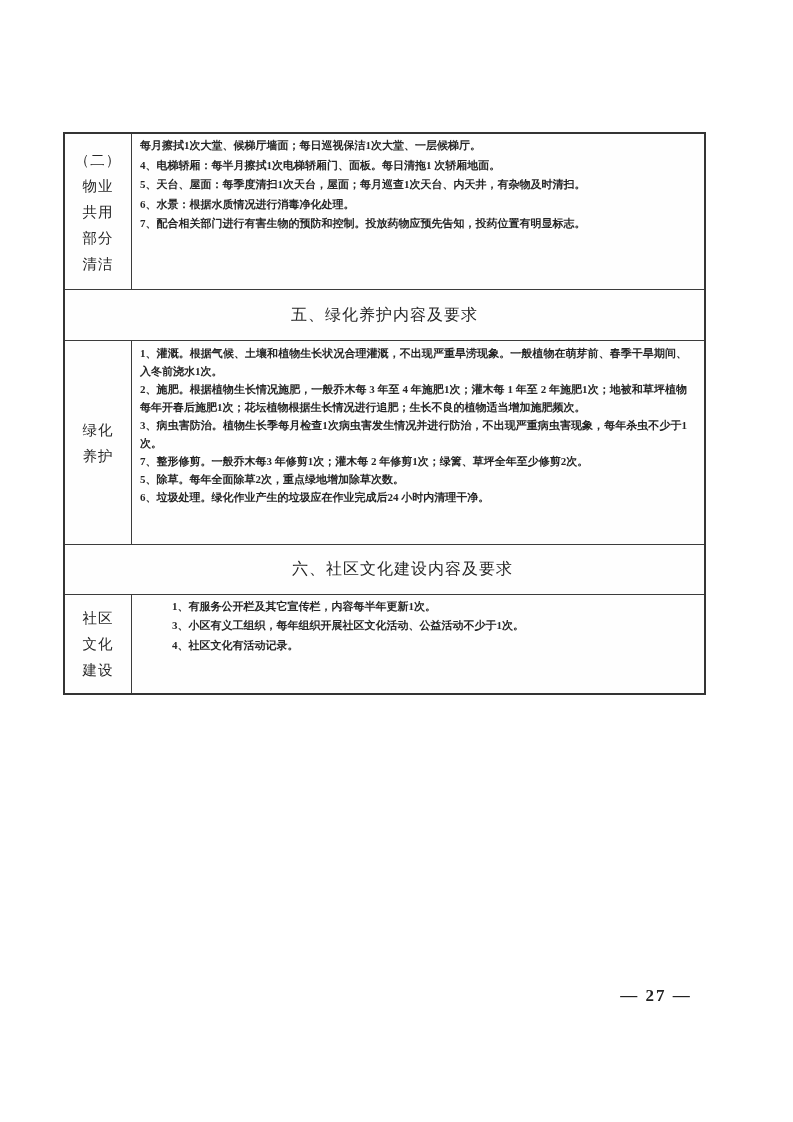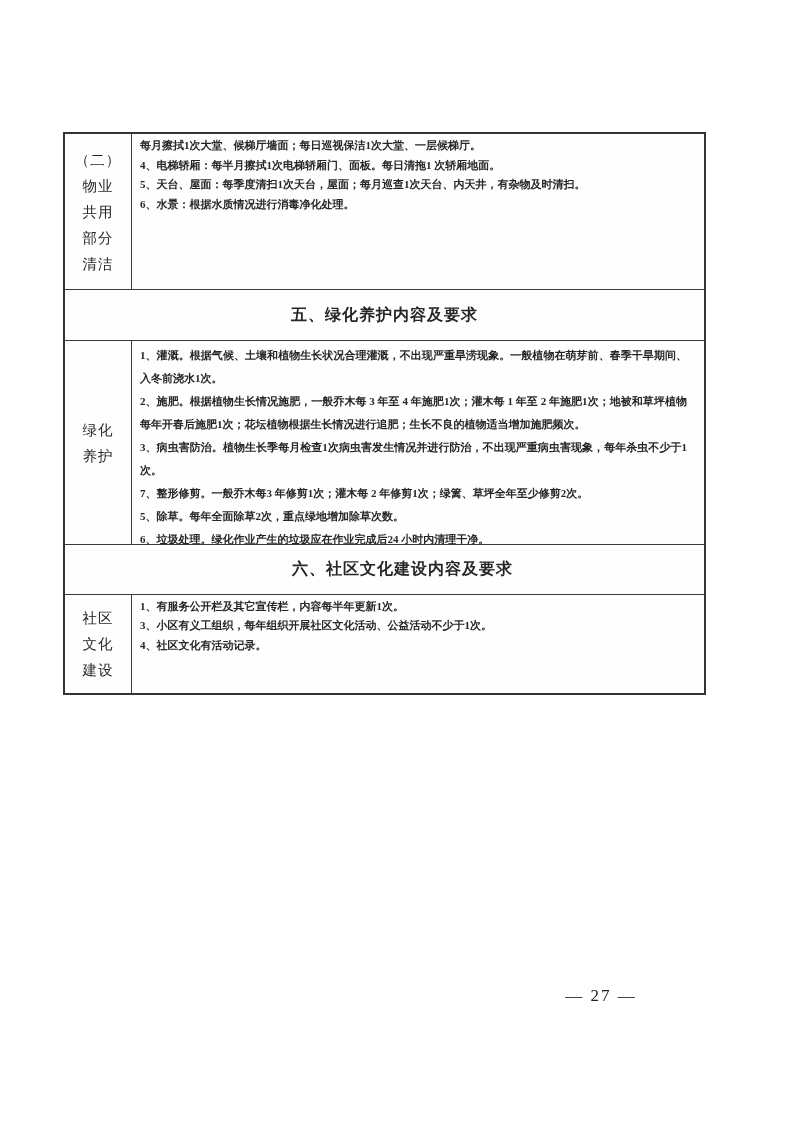--- a/index.html
+++ b/index.html
@@ -40,21 +40,21 @@
   .doc-table .row:nth-child(2) { height: 51px; }
   .doc-table .row:nth-child(3) { height: 204px; }
   .doc-table .row:nth-child(4) { height: 50px; padding-left: 36px; }
   .doc-table .row:nth-child(5) { height: 98px; }
 
   .header-row {
     align-items: center;
     justify-content: center;
   }
   .header-title {
-    font-weight: bold;
+    font-weight: normal;
     font-size: 16px;
     letter-spacing: 1px;
     text-align: center;
   }
 
   .cell { box-sizing: border-box; }
   .label-cell {
     width: 67px;
     flex: 0 0 67px;
     border-right: 1.5px solid #3c3c3c;
@@ -75,53 +75,55 @@
     font-size: 11px;
     line-height: 19.5px;
     font-weight: bold;
   }
   .content-cell .item {
     margin: 0;
     text-align: justify;
     text-justify: inter-ideograph;
   }
   
-  .doc-table .row:nth-child(3) .content-cell { line-height: 23px; padding-top: 3px; }
-  .doc-table .row:nth-child(5) .content-cell { line-height: 19.4px; }
+  .doc-table .row:nth-child(3) .content-cell { line-height: 18px; padding-top: 3px; }
+  .doc-table .row:nth-child(5) .content-cell { line-height: 19.4px; margin-left: 32px; }
 
   
   .page-number {
     position: absolute;
-    left: 546px;
+    left: 601px;
     top: 986px;
     width: 110px;
     text-align: center;
     font-size: 17px;
     color: #222222;
     letter-spacing: 2px;
     white-space: nowrap;
+    font-weight: bold;
   }
 </style>
 </head>
 <body>
 
 <div class="doc-table">
     <div class="row content-row">
       <div class="cell label-cell">
         <div class="label-line">（二）</div>
         <div class="label-line">物业</div>
         <div class="label-line">共用</div>
         <div class="label-line">部分</div>
         <div class="label-line">清洁</div>
       </div>
       <div class="cell content-cell">
         <p class="item">每月擦拭1次大堂、候梯厅墙面；每日巡视保洁1次大堂、一层候梯厅。</p>
         <p class="item">4、电梯轿厢：每半月擦拭1次电梯轿厢门、面板。每日清拖1 次轿厢地面。</p>
         <p class="item">5、天台、屋面：每季度清扫1次天台，屋面；每月巡查1次天台、内天井，有杂物及时清扫。</p>
         <p class="item">6、水景：根据水质情况进行消毒净化处理。</p>
+        <p class="item">7、配合相关部门进行有害生物的预防和控制。投放药物应预先告知，投药位置有明显标志。</p>
       </div>
     </div>
     <div class="row header-row">
       <div class="header-title">五、绿化养护内容及要求</div>
     </div>
     <div class="row content-row">
       <div class="cell label-cell">
         <div class="label-line">绿化</div>
         <div class="label-line">养护</div>
       </div>

